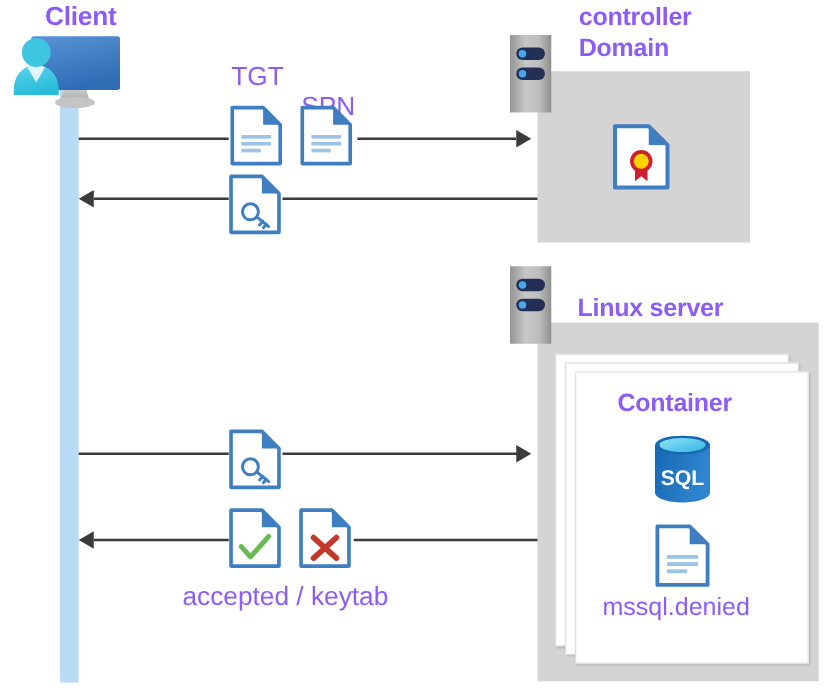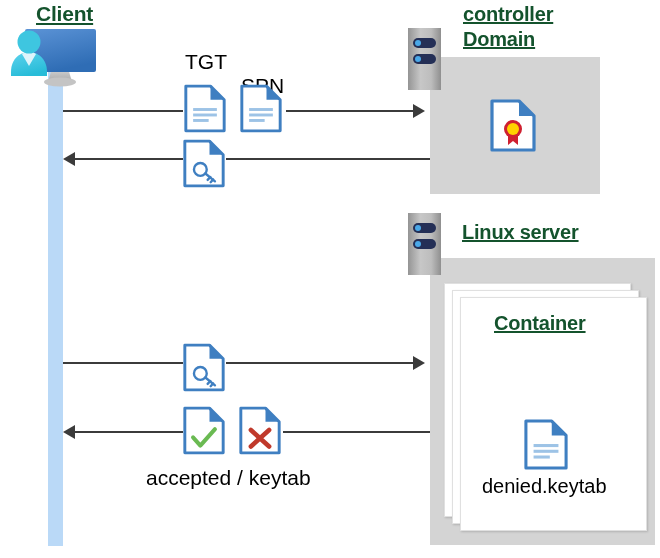--- a/index.html
+++ b/index.html
@@ -15,26 +15,25 @@
     width: 660px;
     height: 558px;
     background: #ffffff;
     overflow: hidden;
   }
   .abs { position: absolute; }
 
   
   .title-bold {
     font-weight: bold;
-    color: #14532d;
+    color: #8b5cf6;
     letter-spacing: -0.2px;
-    text-decoration: underline;
   }
   .label-plain {
-    color: #000000;
+    color: #8b5cf6;
   }
 
   
   #client-lifeline {
     left: 48px;
     top: 68px;
     width: 15px;
     height: 478px;
     background: #bad9f7;
   }
@@ -165,40 +164,58 @@
     </svg>
   </div>
 
   <div class="abs gray-panel" id="linux-panel"></div>
 
   <div class="abs rack" id="linux-rack">
     <div class="bar b1"></div>
     <div class="bar b2"></div>
   </div>
 
-  <div class="abs title-bold" style="left:462px; top:221px; font-size:20px;">Linux server</div>
+  <div class="abs title-bold" style="left:462px; top:236px; font-size:20px;">Linux server</div>
 
   <div class="abs card" id="card-back"></div>
   <div class="abs card" id="card-mid"></div>
   <div class="abs card" id="card-front"></div>
 
   <div class="abs title-bold" style="left:494px; top:312px; font-size:20px;text-align:right;">Container</div>
 
+  <div class="abs" style="left:521px; top:347px;">
+    <svg width="50" height="56" viewBox="0 0 50 56" xmlns="http://www.w3.org/2000/svg">
+      <defs>
+        <linearGradient id="sqlBody" x1="0" y1="0" x2="1" y2="0.3">
+          <stop offset="0%" stop-color="#1867b2"></stop>
+          <stop offset="100%" stop-color="#2f86cf"></stop>
+        </linearGradient>
+        <linearGradient id="sqlTop" x1="0" y1="0" x2="1" y2="1">
+          <stop offset="0%" stop-color="#8fe2f6"></stop>
+          <stop offset="100%" stop-color="#35b6e3"></stop>
+        </linearGradient>
+      </defs>
+      <path d="M3 9 L3 47 C3 52, 14 55, 25 55 C36 55, 47 52, 47 47 L47 9 Z" fill="url(#sqlBody)"></path>
+      <ellipse cx="25" cy="9" rx="22" ry="7.5" fill="#1867b2"></ellipse>
+      <ellipse cx="25" cy="9" rx="18.5" ry="5.6" fill="url(#sqlTop)"></ellipse>
+      <text x="25" y="41" font-family="Liberation Sans, sans-serif" font-size="17" font-weight="bold" fill="#ffffff" text-anchor="middle">SQL</text>
+    </svg>
+  </div>
 
   <div class="abs" style="left:524px; top:419px;">
     <svg class="doc" width="44" height="51" viewBox="0 0 46 53" xmlns="http://www.w3.org/2000/svg">
       <path d="M2 2 L29 2 L44 17 L44 51 L2 51 Z" fill="#ffffff" stroke="#3f7fc1" stroke-width="3.2" stroke-linejoin="round"></path>
       <path d="M29 2 L44 17 L29 17 Z" fill="#3f7fc1"></path>
       <rect x="10" y="26" width="26" height="3.2" fill="#9dc3e6"></rect>
       <rect x="10" y="32" width="26" height="3.2" fill="#9dc3e6"></rect>
       <rect x="10" y="38" width="17" height="3.2" fill="#9dc3e6"></rect>
     </svg>
   </div>
 
-  <div class="abs label-plain" style="left:482px; top:475px; font-size:20px;">denied.keytab</div>
+  <div class="abs label-plain" style="left:482px; top:475px; font-size:20px;">mssql.denied</div>
 
   <div class="abs line" style="left:63px; top:110px; width:120px;"></div>
   <div class="abs line" style="left:286px; top:110px; width:127px;"></div>
   <div class="abs arrowhead right" style="left:413px; top:104px;"></div>
 
   <div class="abs label-plain" style="left:185px; top:50px; font-size:21px;">TGT</div>
   <div class="abs label-plain" style="left:241px; top:50px; font-size:21px;margin-top:24px;">SPN</div>
 
   <div class="abs" style="left:184px; top:84px;">
     <svg class="doc" width="42" height="49" viewBox="0 0 46 53" xmlns="http://www.w3.org/2000/svg">

